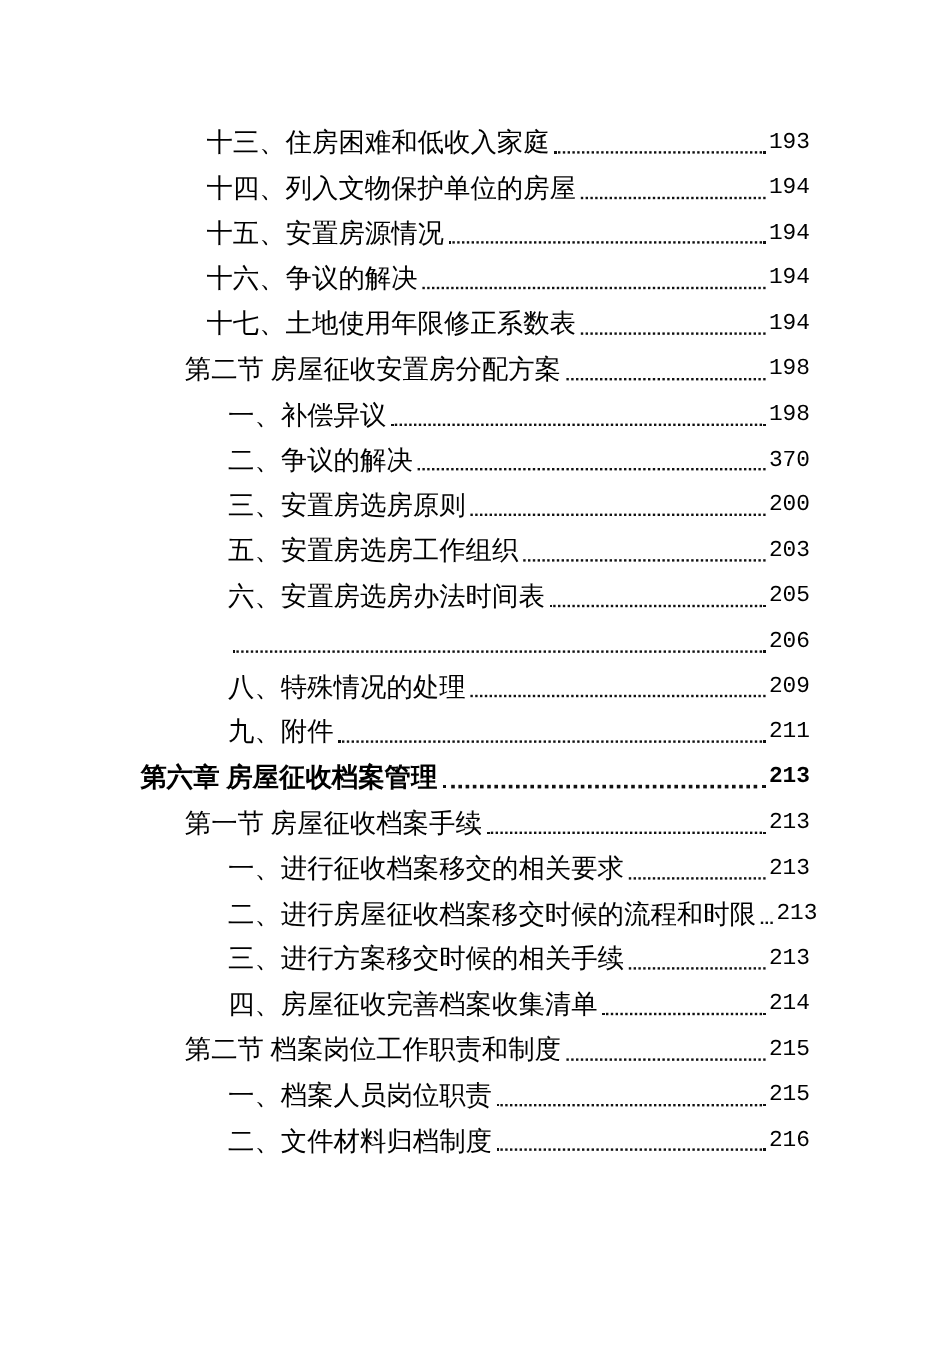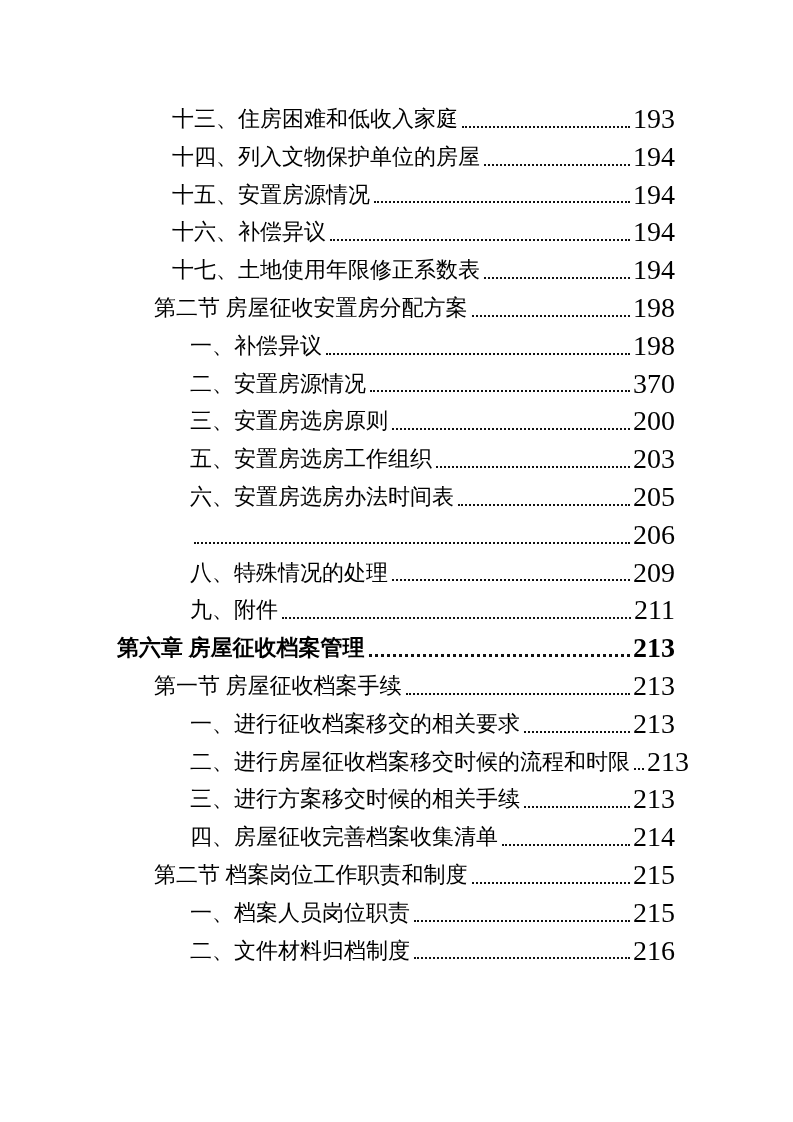--- a/index.html
+++ b/index.html
@@ -27,22 +27,22 @@
   .toc-text{white-space:nowrap;}
   .leader{
     flex:1;
     align-self:flex-end;
     height:0;
     border-bottom:2.2px dotted #111111;
     margin:0 3px 10px 4px;
     min-width:10px;
   }
   .toc-page{
-    font-family:Liberation Serif, serif;
-    font-size:28px;
+    font-family:Liberation Mono, monospace;
+    font-size:19px;
   }
   .lv-chapter{font-weight:bold;}
   .lv-chapter .leader{border-bottom-width:3px;}
   .lv-section{padding-left:37px;justify-content:flex-end;}
   .lv-item{padding-left:73px;}
   .lv-item-wide{padding-left:55px;}
   .footer{
     position:absolute;
     left:0;right:0;
     top:1024px;
@@ -71,41 +71,41 @@
       <span class="toc-text">十四、列入文物保护单位的房屋</span>
       <span class="leader"></span>
       <span class="toc-page">194</span>
     </div>
       <div class="toc-row lv-item-wide">
       <span class="toc-text">十五、安置房源情况</span>
       <span class="leader"></span>
       <span class="toc-page">194</span>
     </div>
       <div class="toc-row lv-item-wide">
-      <span class="toc-text">十六、补偿异议</span>
+      <span class="toc-text">十六、争议的解决</span>
       <span class="leader"></span>
       <span class="toc-page">194</span>
     </div>
       <div class="toc-row lv-item-wide">
       <span class="toc-text">十七、土地使用年限修正系数表</span>
       <span class="leader"></span>
       <span class="toc-page">194</span>
     </div>
       <div class="toc-row lv-section">
       <span class="toc-text">第二节 房屋征收安置房分配方案</span>
       <span class="leader"></span>
       <span class="toc-page">198</span>
     </div>
       <div class="toc-row lv-item">
       <span class="toc-text">一、补偿异议</span>
       <span class="leader"></span>
       <span class="toc-page">198</span>
     </div>
       <div class="toc-row lv-item">
-      <span class="toc-text">二、安置房源情况</span>
+      <span class="toc-text">二、争议的解决</span>
       <span class="leader"></span>
       <span class="toc-page">370</span>
     </div>
       <div class="toc-row lv-item">
       <span class="toc-text">三、安置房选房原则</span>
       <span class="leader"></span>
       <span class="toc-page">200</span>
     </div>
       <div class="toc-row lv-item">
       <span class="toc-text">五、安置房选房工作组织</span>

